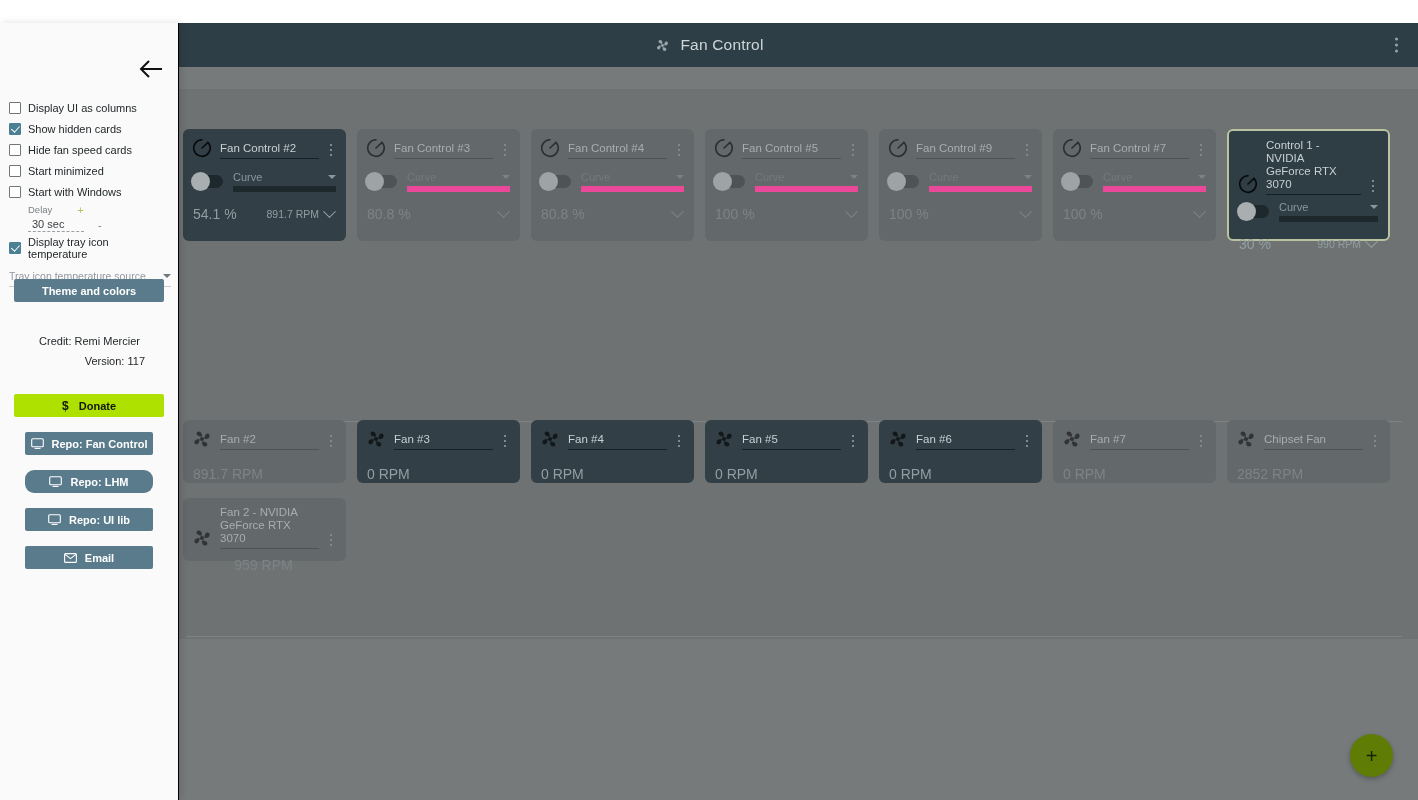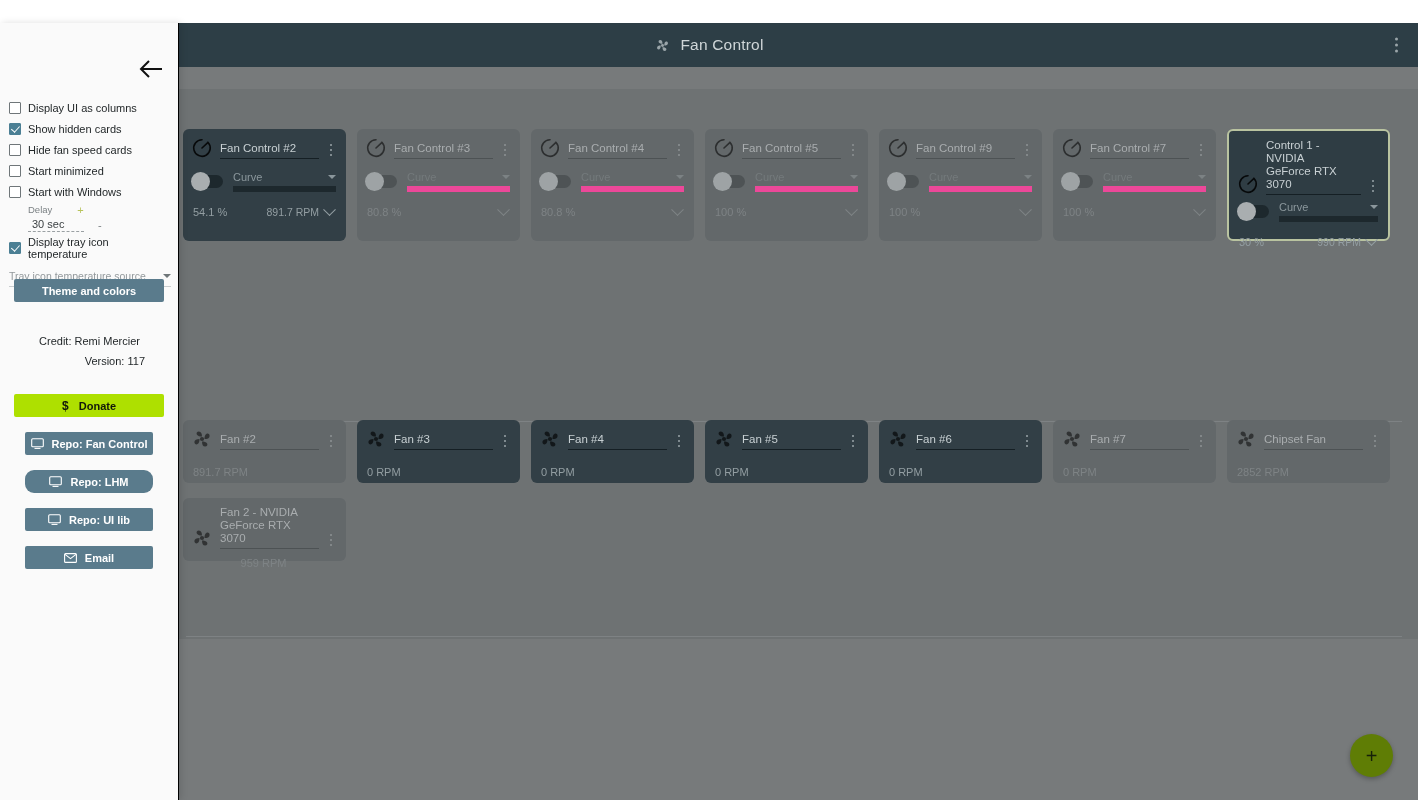--- a/index.html
+++ b/index.html
@@ -158,21 +158,21 @@
     border-left: 4px solid transparent;
     border-right: 4px solid transparent;
     border-top: 4px solid #7c8284;
   }
   .card.dark .caret, .card.selected .caret { border-top-color: #8b979c; }
 
   .card-bot {
     display: flex; align-items: center; justify-content: space-between;
     margin-top: 14px; padding: 0 2px;
   }
-  .pct { font-size: 11px; color: #7e8385; }
+  .pct { font-size: 14px; color: #7e8385; }
   .card.dark .pct, .card.selected .pct { color: #939ea2; }
   .rpm-wrap { display: flex; align-items: center; gap: 6px; }
   .rpm { font-size: 10.5px; color: #7e8385; }
   .card.dark .rpm, .card.selected .rpm { color: #939ea2; }
   .chev {
     width: 9px; height: 9px;
     border-right: 1.4px solid #7e8385;
     border-bottom: 1.4px solid #7e8385;
     transform: rotate(45deg) translate(-2px,-2px);
   }

